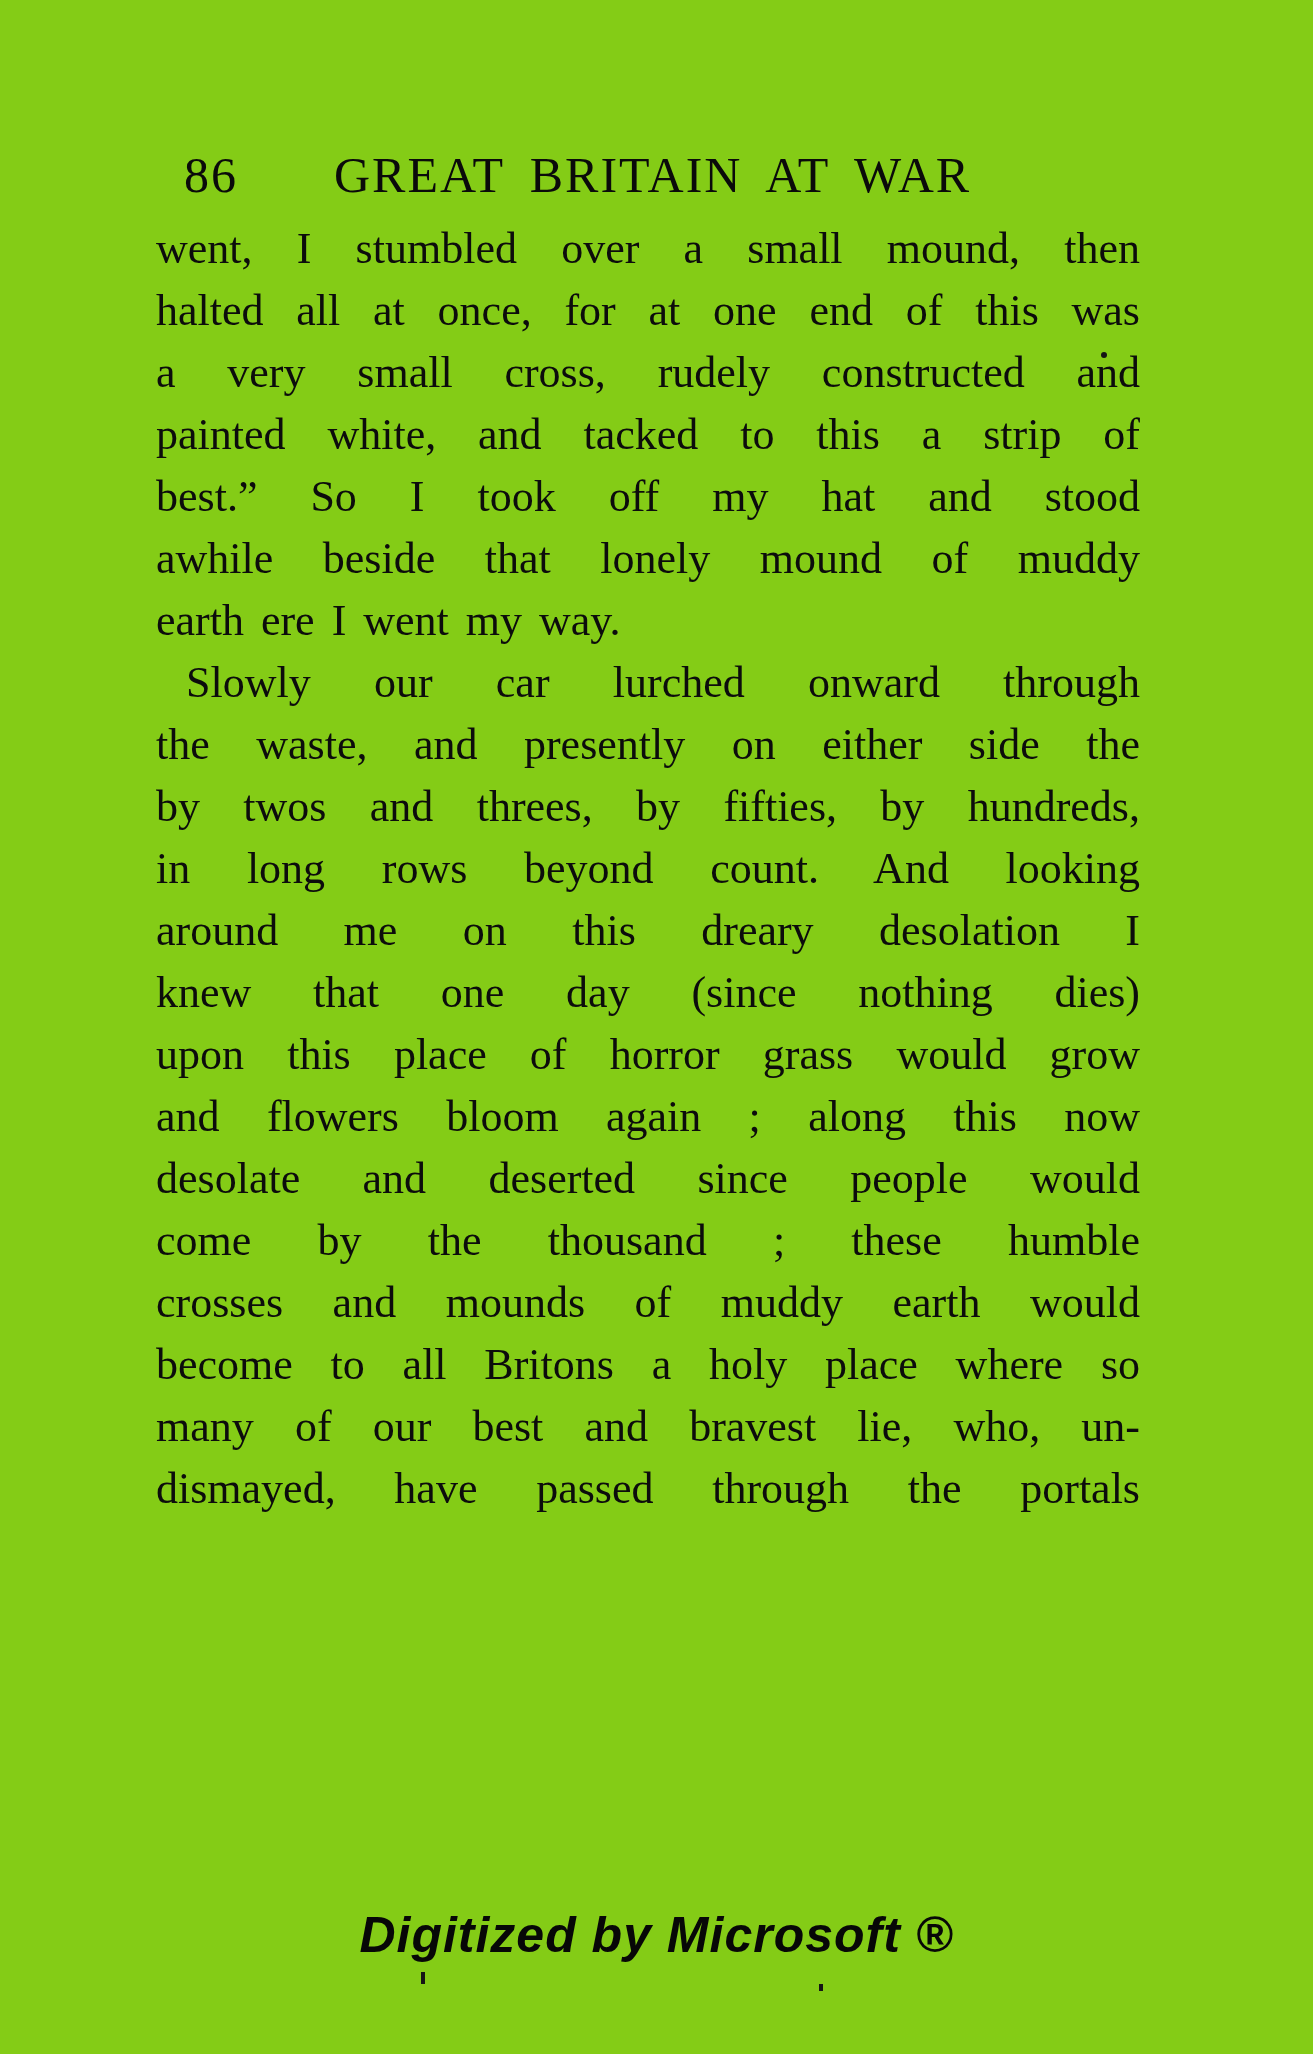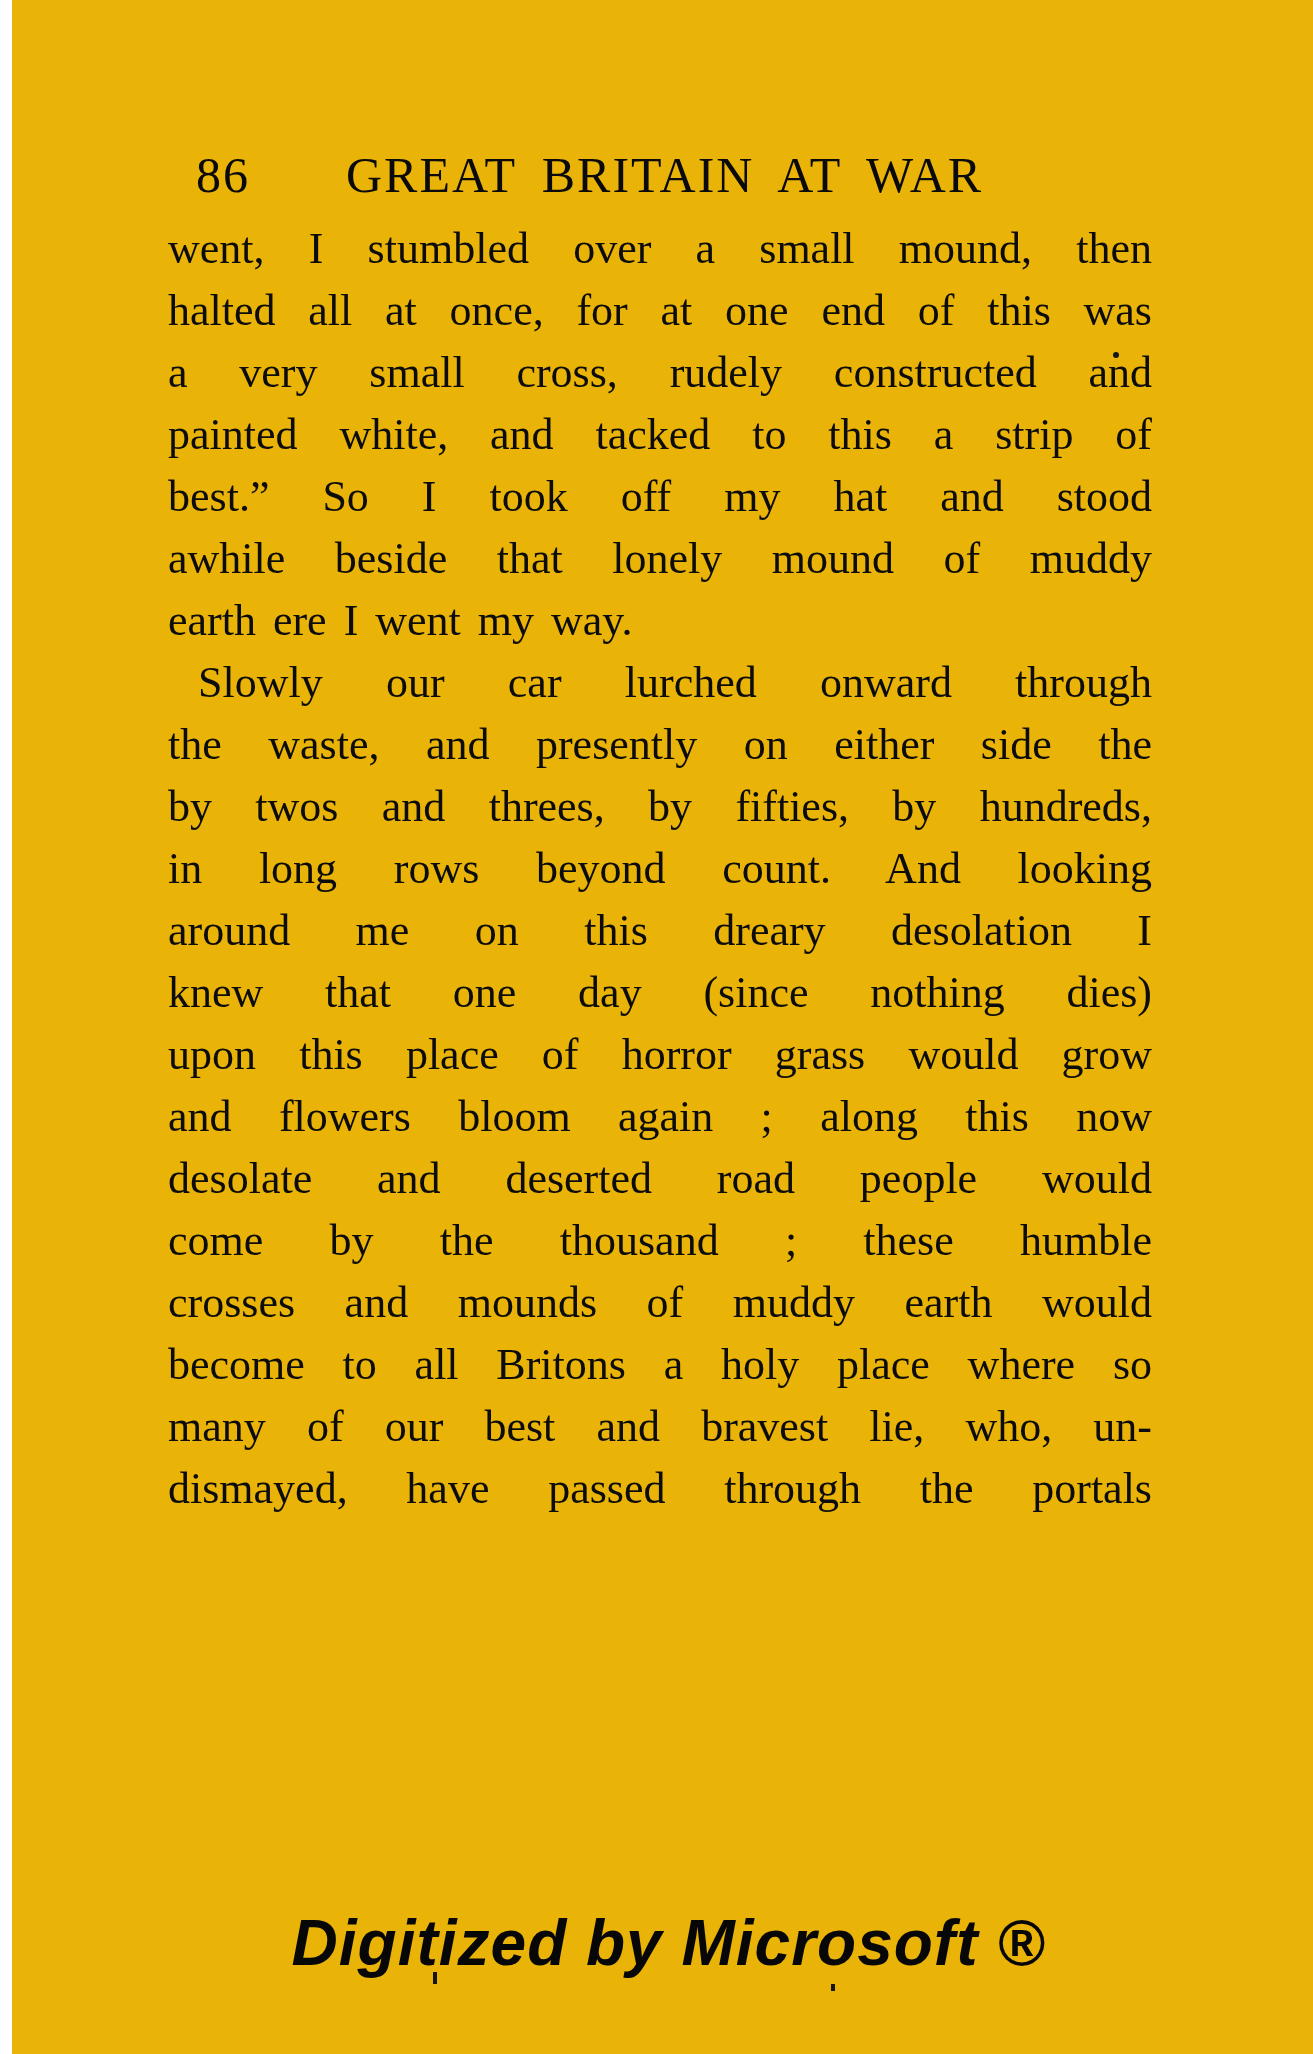--- a/index.html
+++ b/index.html
@@ -8,22 +8,21 @@
     height: 2054px;
     background: #ffffff;
     position: relative;
     overflow: hidden;
     font-family: "Liberation Serif", "DejaVu Serif", serif;
     color: #0c0c0c;
   }
   .scan-page {
     position: absolute;
     inset: 0;
-    background: #eab308;
-    margin-left: 12px;
+    background: #84cc16;
   }
   .header {
     position: absolute;
     top: 146px;
     left: 184px;
     font-size: 50px;
     white-space: nowrap;
     color: #0a0a0a;
   }
   .page-num {
@@ -64,21 +63,21 @@
   }
   .footer {
     position: absolute;
     top: 1906px;
     left: 0;
     width: 1313px;
     text-align: center;
     font-family: "Liberation Sans", "DejaVu Sans", sans-serif;
     font-style: italic;
     font-weight: bold;
-    font-size: 64px;
+    font-size: 50px;
     letter-spacing: 1px;
     color: #070707;
   }
   .speck {
     position: absolute;
     background: #151515;
   }
   .speck-1 { left: 421px; top: 1972px; width: 4px; height: 12px; }
   .speck-2 { left: 819px; top: 1984px; width: 4px; height: 7px; }
   .speck-3 { left: 1101px; top: 352px; width: 6px; height: 6px; border-radius: 50%; }
@@ -106,21 +105,21 @@
 
     <div>
       <div class="line indent">Slowly our car lurched onward through</div>
       <div class="line">the waste, and presently on either side the</div>
       <div class="line">by twos and threes, by fifties, by hundreds,</div>
       <div class="line">in long rows beyond count. And looking</div>
       <div class="line">around me on this dreary desolation I</div>
       <div class="line">knew that one day (since nothing dies)</div>
       <div class="line">upon this place of horror grass would grow</div>
       <div class="line">and flowers bloom again ; along this now</div>
-      <div class="line">desolate and deserted road people would</div>
+      <div class="line">desolate and deserted since people would</div>
       <div class="line">come by the thousand ; these humble</div>
       <div class="line">crosses and mounds of muddy earth would</div>
       <div class="line">become to all Britons a holy place where so</div>
       <div class="line">many of our best and bravest lie, who, un-</div>
       <div class="line">dismayed, have passed through the portals</div>
     </div>
 
   </div>
 
   <div class="footer">Digitized by Microsoft ®</div>

